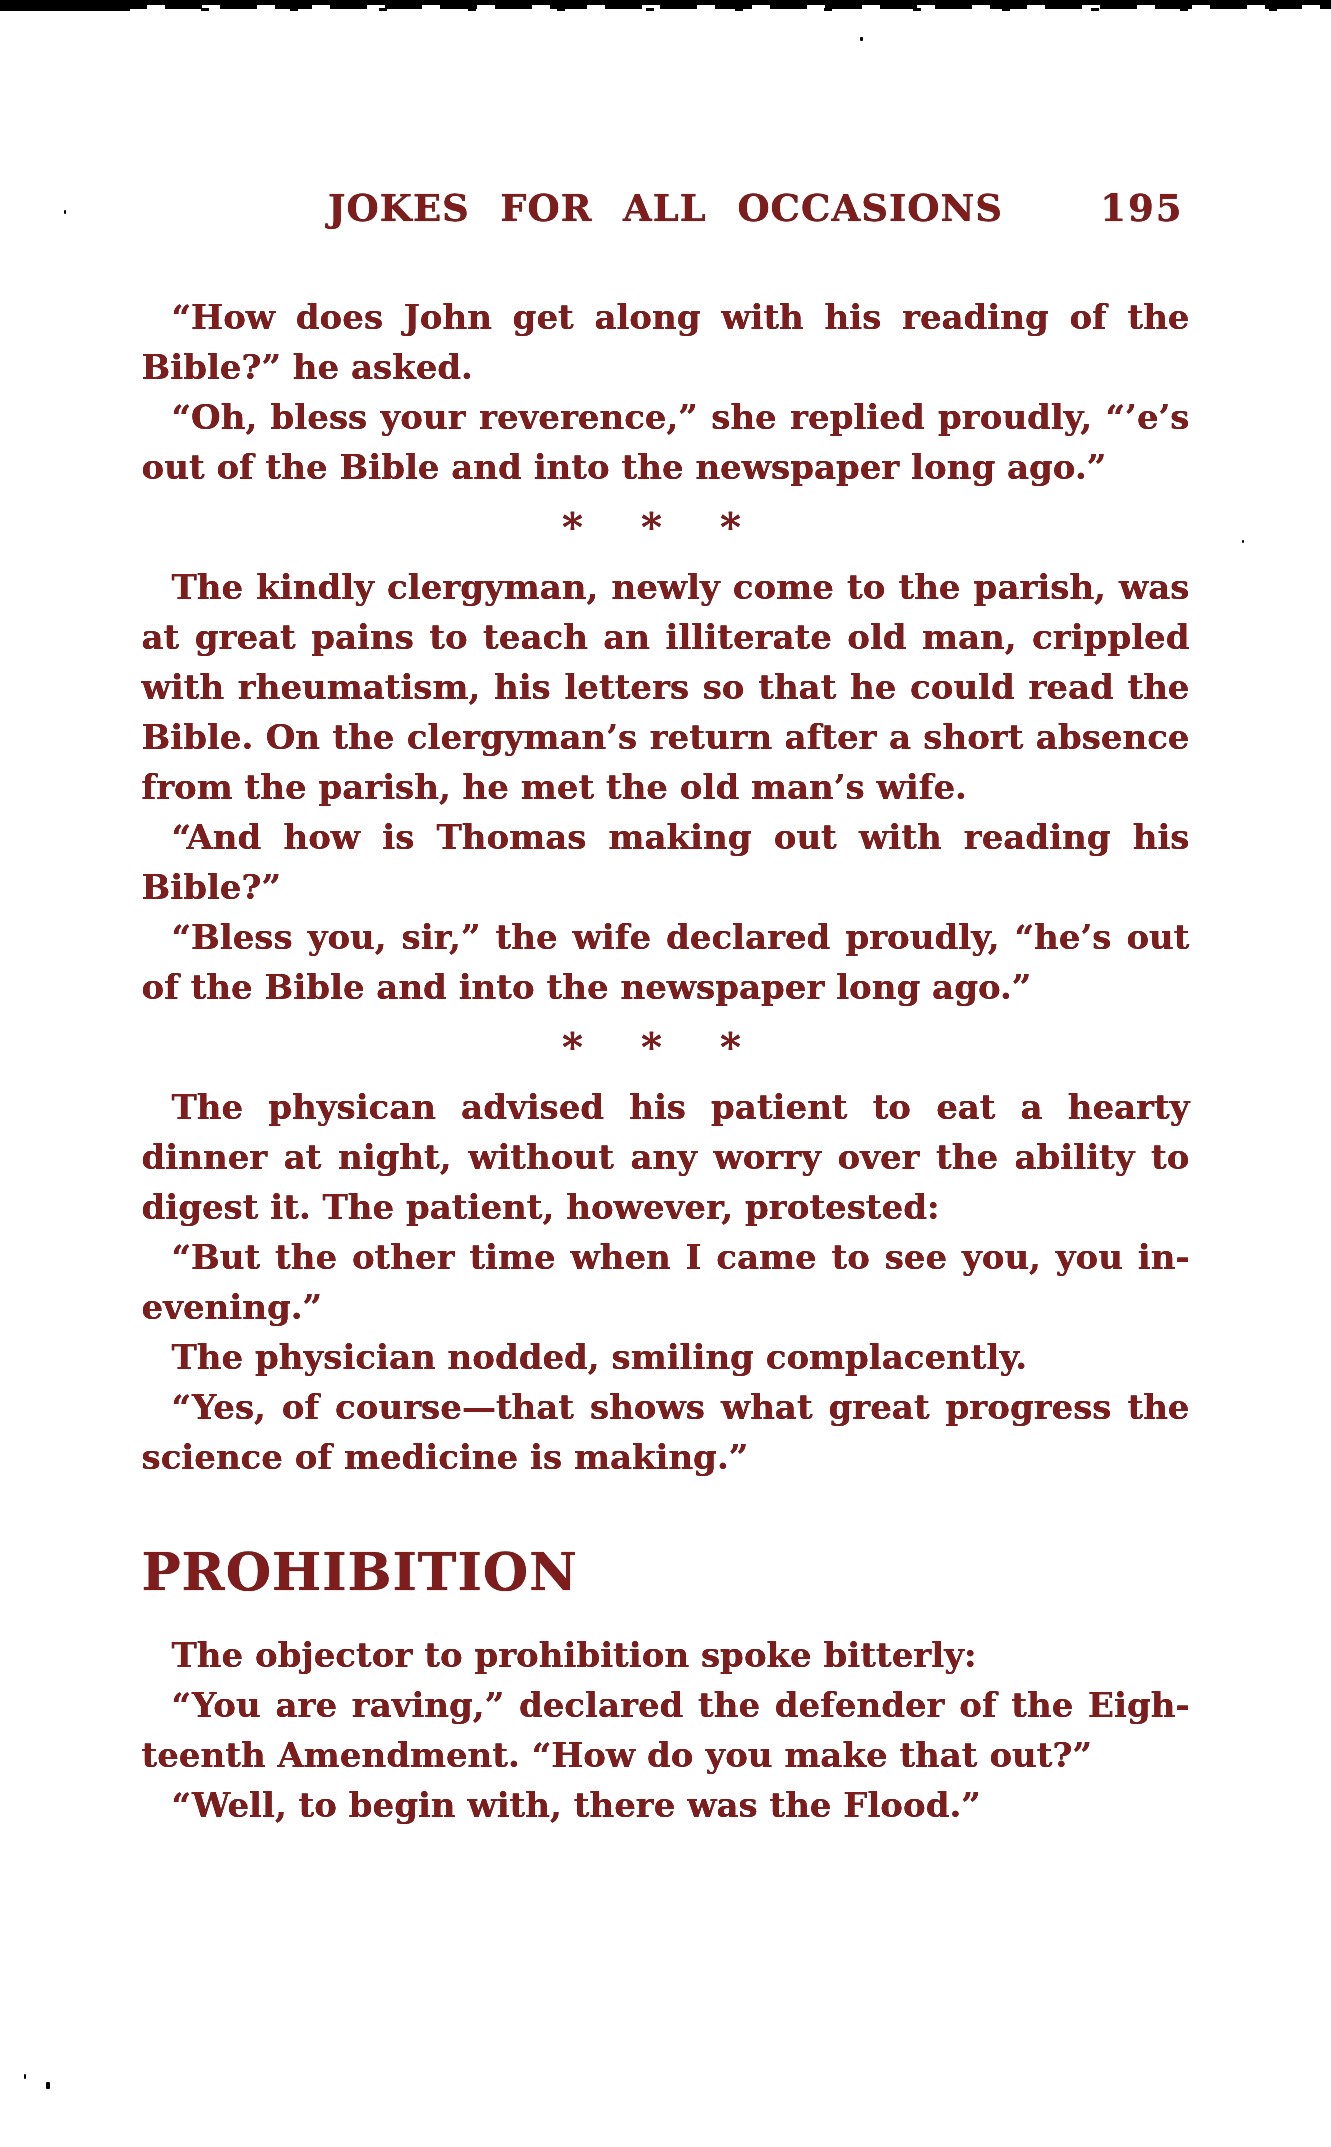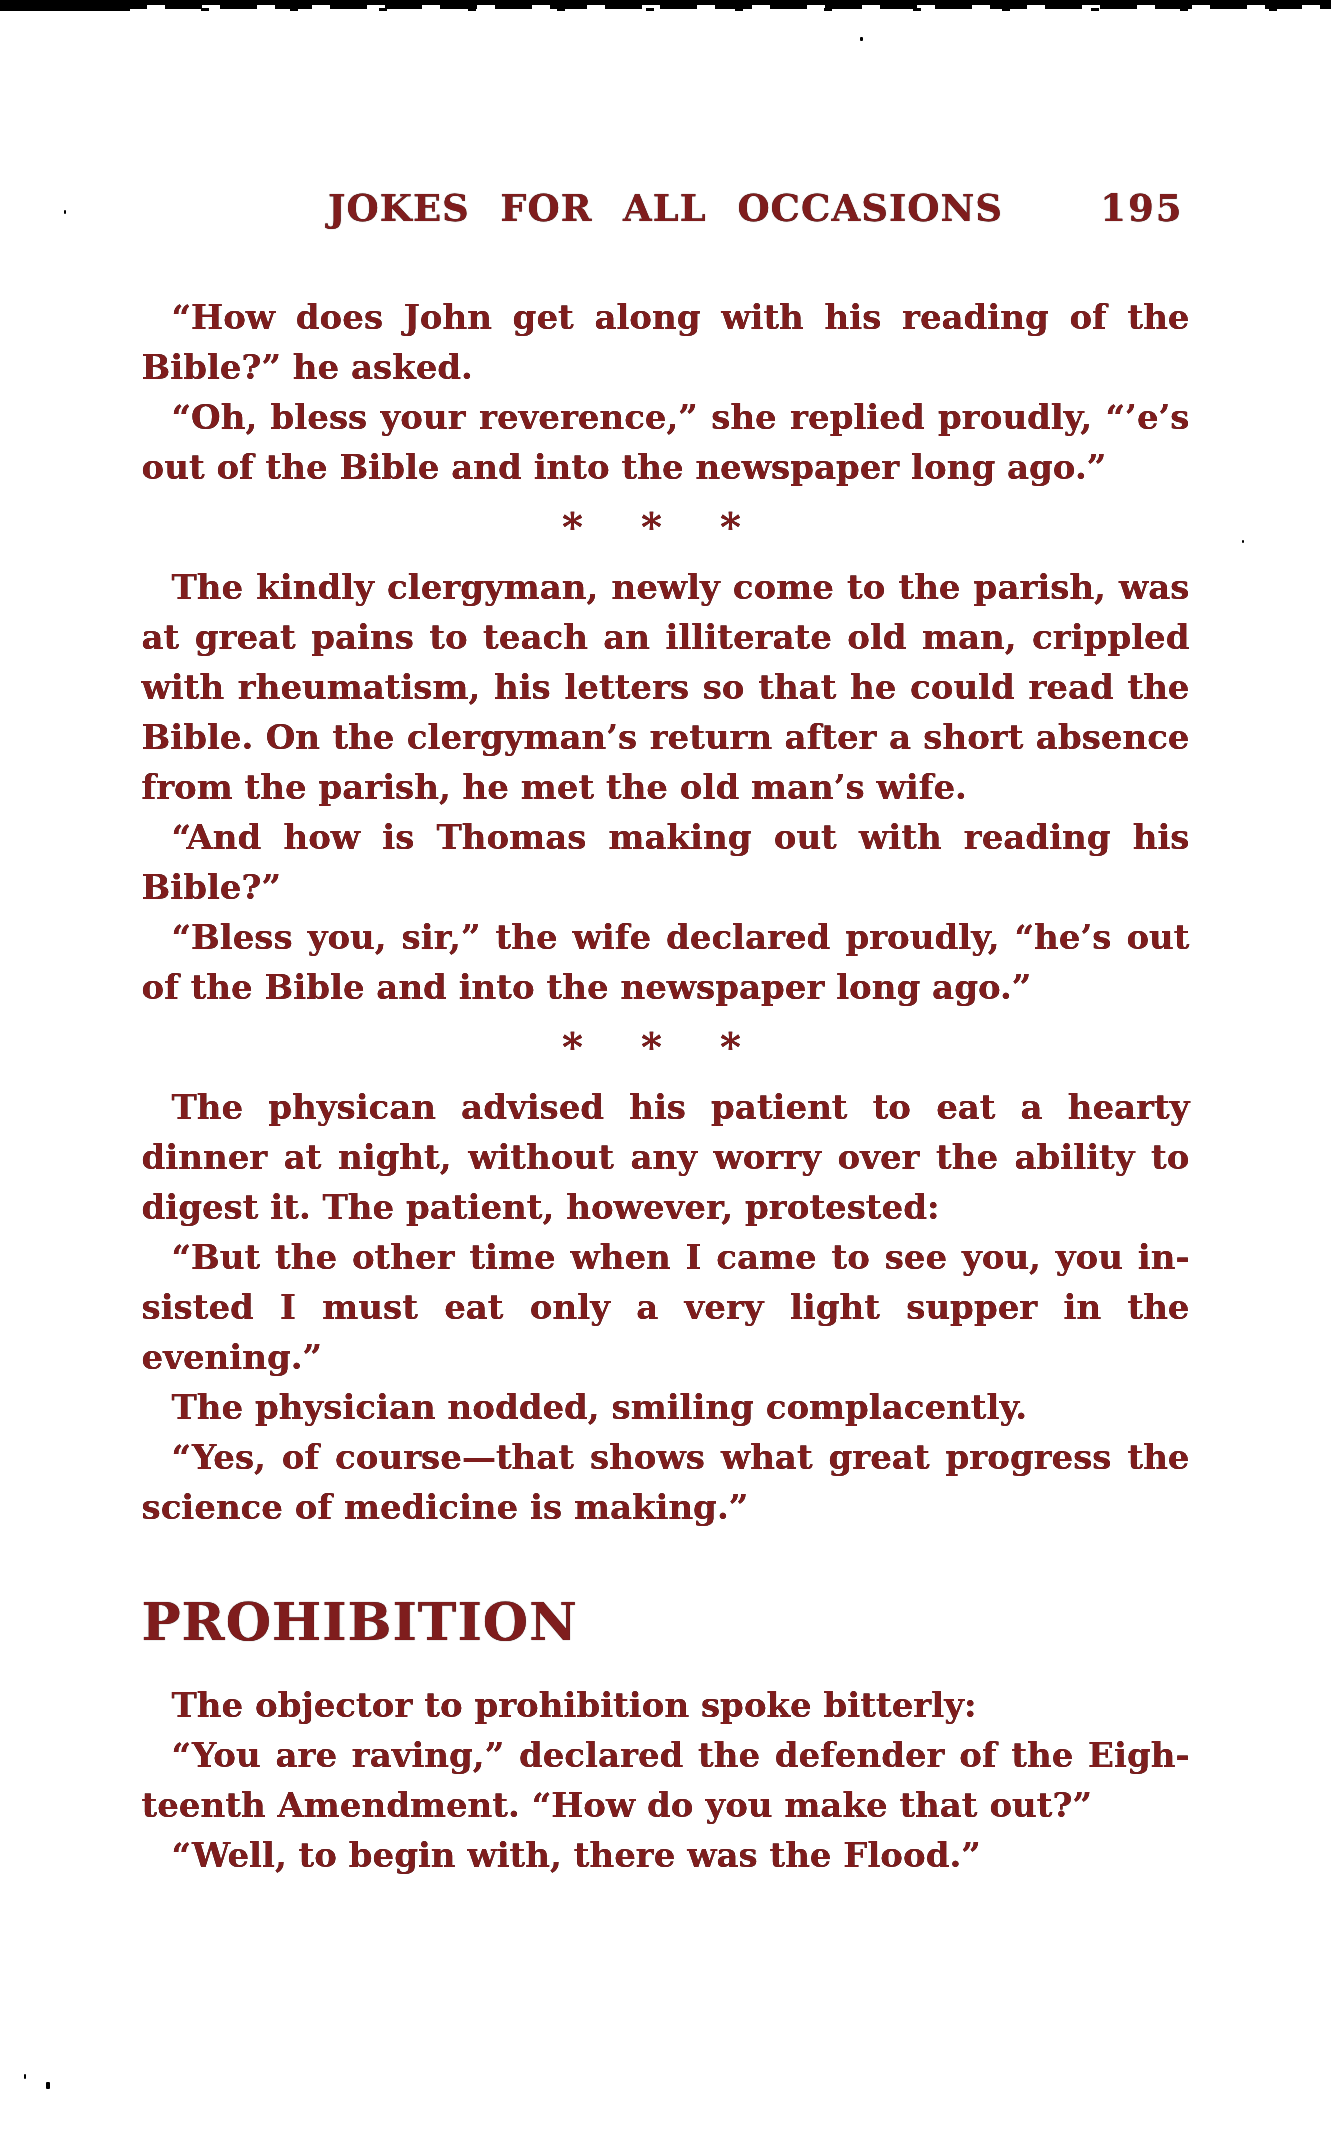--- a/index.html
+++ b/index.html
@@ -116,21 +116,20 @@
         <span>*</span>
         <span>*</span>
       </div>
       <div class="para">
         <div class="line first">The physican advised his patient to eat a hearty</div>
         <div class="line">dinner at night, without any worry over the ability to</div>
         <div class="line last">digest it.  The patient, however, protested:</div>
       </div>
       <div class="para">
         <div class="line first">“But the other time when I came to see you, you in-</div>
-        <div class="line">sisted I must eat only a very light supper in the</div>
         <div class="line last">evening.”</div>
       </div>
       <div class="para">
         <div class="line first last">The physician nodded, smiling complacently.</div>
       </div>
       <div class="para">
         <div class="line first">“Yes, of course—that shows what great progress the</div>
         <div class="line last">science of medicine is making.”</div>
       </div>
       <div class="heading">PROHIBITION</div>

